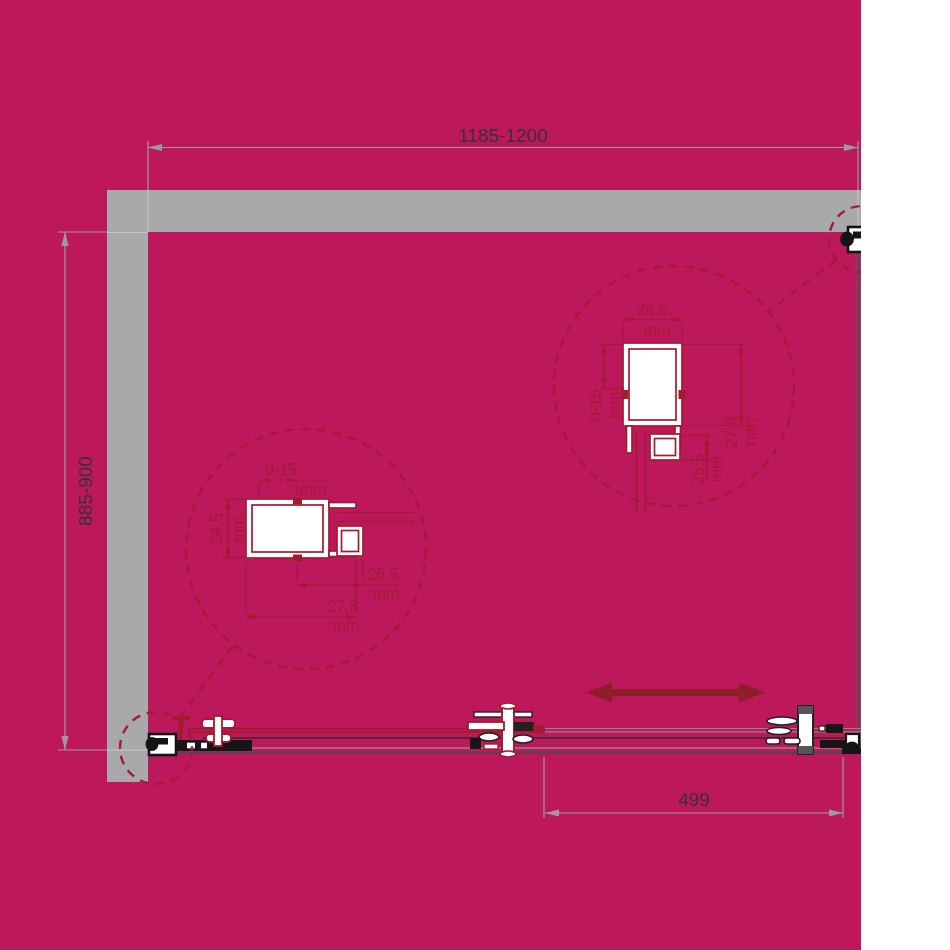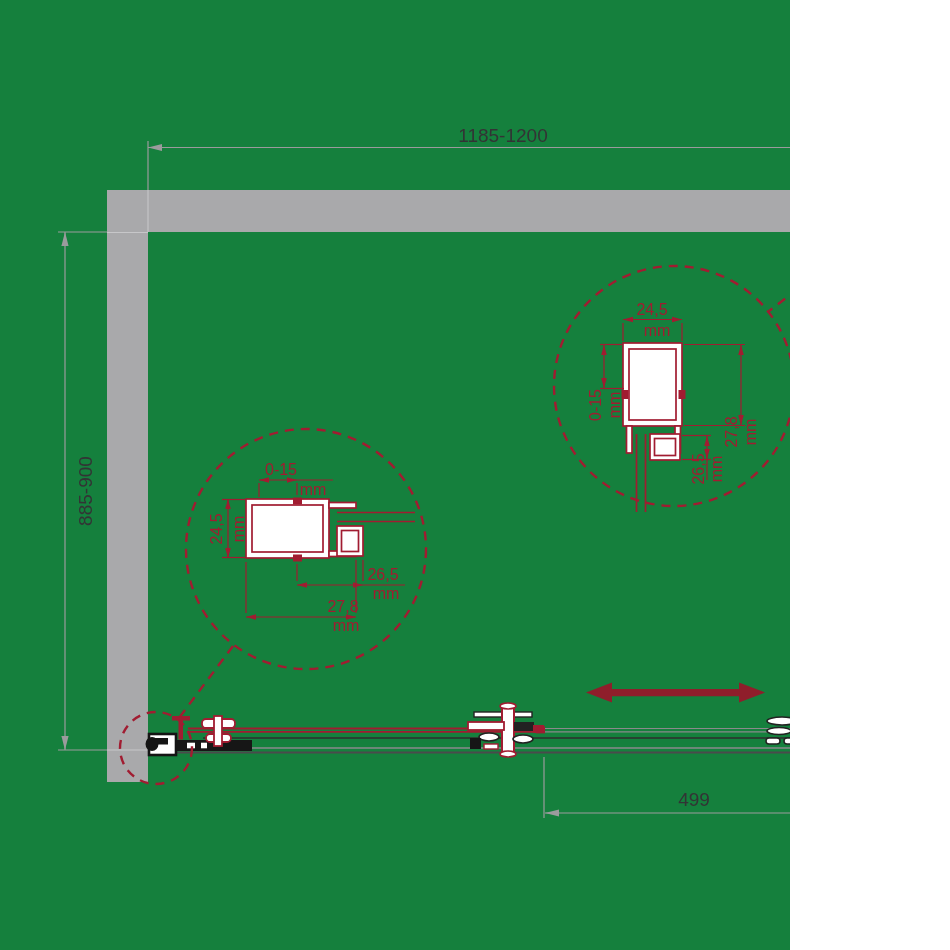--- a/index.html
+++ b/index.html
@@ -1,16 +1,16 @@
 <!DOCTYPE html>
 <html><head>
 <meta charset="utf-8">
 <style>
   html,body{margin:0;padding:0;background:#ffffff;}
-  .stage{position:relative;width:790px;height:950px;background:#15803d;overflow:hidden;}
+  .stage{position:relative;width:861px;height:950px;background:#be185d;overflow:hidden;}
   svg{position:absolute;left:0;top:0;}
   text{font-family:"Liberation Sans","DejaVu Sans",sans-serif;}
   .t-main{font-size:19px;fill:#333335;}
   .t-det{font-size:16px;fill:#a11c31;}
   .dimline{stroke:#9b9b9d;stroke-width:1.2;fill:none;}
   .extlite{stroke:#c7c7c9;stroke-width:1.1;fill:none;}
   .rdim{stroke:#a11c31;stroke-width:1.2;fill:none;}
   .dash{stroke:#a11c31;stroke-width:2.4;fill:none;stroke-dasharray:9 7;}
 </style>
 </head>

